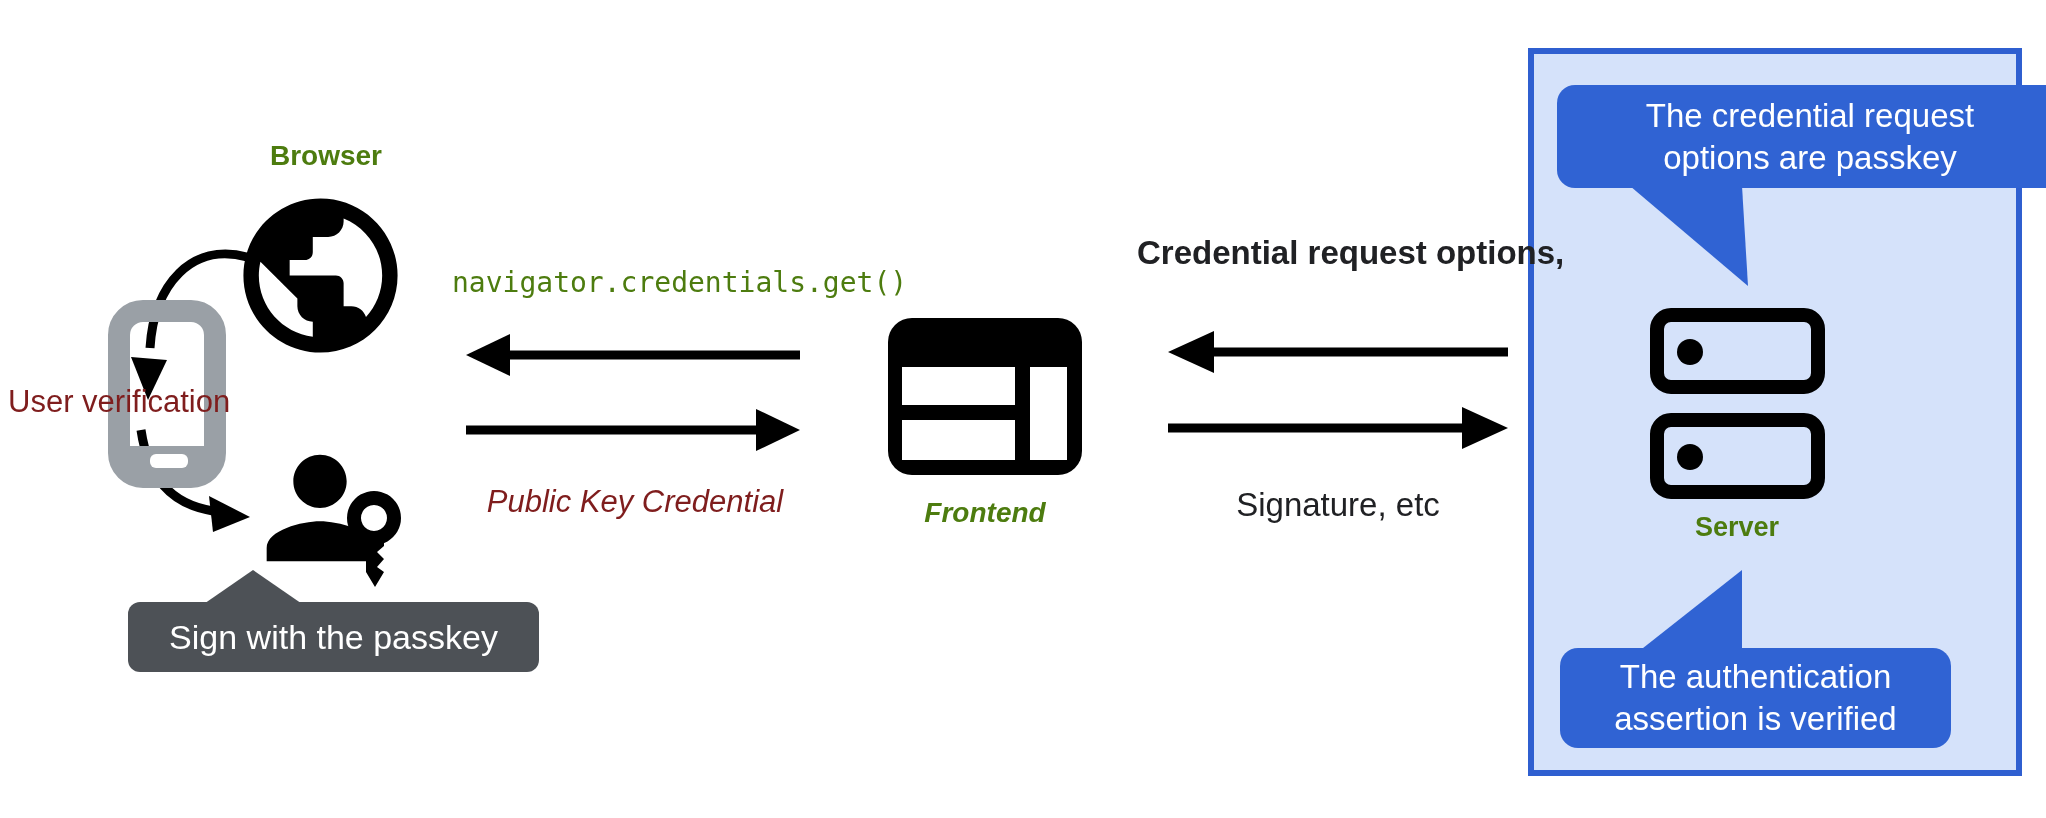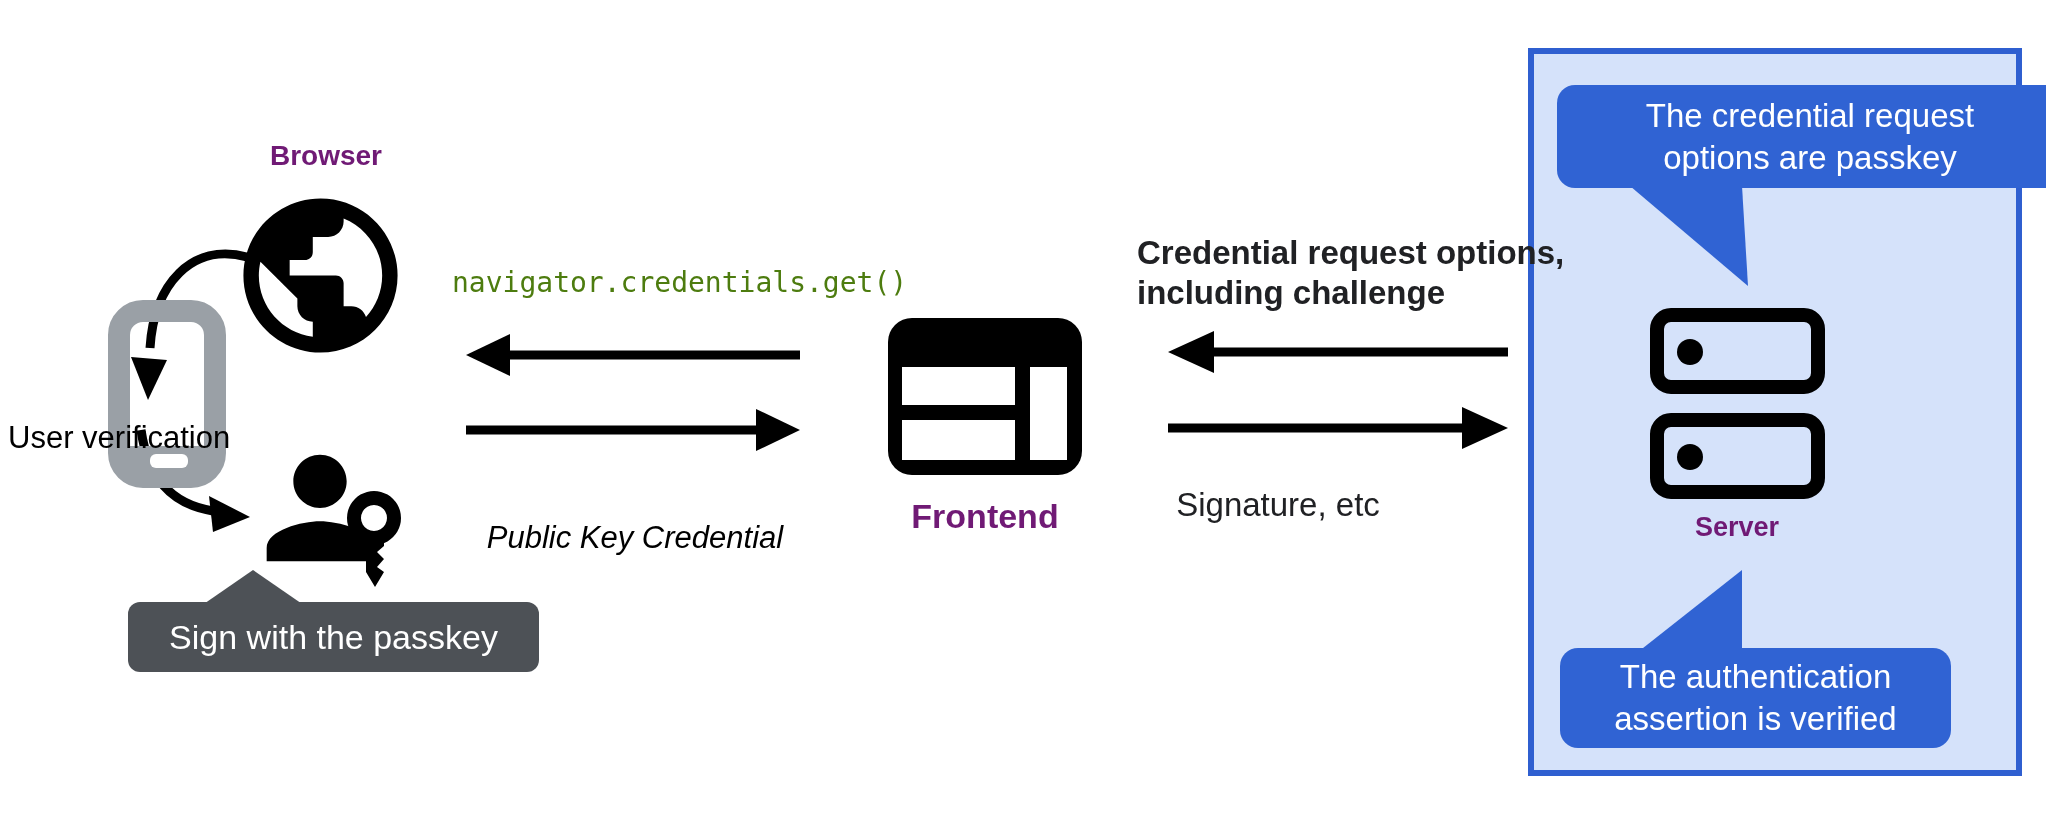--- a/index.html
+++ b/index.html
@@ -2,22 +2,22 @@
 <html><head>
 <meta charset="utf-8">
 <style>
   html,body{margin:0;padding:0;background:#fff;}
   #canvas{
     position:relative;width:2046px;height:818px;background:#ffffff;
     overflow:hidden;font-family:"Liberation Sans",sans-serif;color:#202124;
   }
   .abs{position:absolute;}
   .nowrap{white-space:nowrap;}
-  .lbl{font-size:31px;color:#000000;margin-top:36px;}
-  .lbl-bold{font-weight:bold;font-size:27px;color:#701a75;}
+  .lbl{font-size:31px;color:#7f1d1d;}
+  .lbl-bold{font-weight:bold;font-size:27px;color:#4d7c0f;}
   .center{text-align:center;}
   .mono{font-family:"DejaVu Sans Mono","Liberation Mono",monospace;font-size:28px;color:#4d7c0f;}
   
   .panel{
     left:1528px;top:48px;width:494px;height:728px;
     background:#D5E2FA;border:6px solid #2F5FD0;box-sizing:border-box;
   }
   
   .callout{
     background:#3063D3;border-radius:18px;color:#fff;
@@ -113,28 +113,27 @@
   <div class="abs lbl-bold center nowrap" style="left:226px;top:140px;width:200px;font-size:28px;">Browser</div>
 
   <div class="abs lbl nowrap" style="left:8px;top:384px;">User verification</div>
 
   <div class="abs tooltip nowrap">Sign with the passkey</div>
 
   <div class="abs mono nowrap" style="left:452px;top:266px;">navigator.credentials.get()</div>
 
   <div class="abs lbl center nowrap" style="left:460px;top:484px;width:350px;font-style:italic;">Public Key Credential</div>
 
-  <div class="abs lbl-bold center nowrap" style="left:885px;top:497px;width:200px;font-size:34px;">Frontend</div>
+  <div class="abs lbl-bold center nowrap" style="left:885px;top:497px;width:200px;font-size:28px;font-style:italic;">Frontend</div>
 
   <div class="abs" style="left:1137px;top:233px;font-size:33px;line-height:40px;color:#202124;font-weight:bold;">
     <div class="nowrap">Credential request options,</div>
-    <div class="nowrap">including challenge</div>
   </div>
 
-  <div class="abs center nowrap" style="left:1128px;top:486px;width:300px;font-size:33px;">Signature, etc</div>
+  <div class="abs center nowrap" style="left:1188px;top:486px;width:300px;font-size:33px;">Signature, etc</div>
 
   <div class="abs lbl-bold center nowrap" style="left:1637px;top:512px;width:200px;">Server</div>
 
   <div class="abs callout" style="left:1557px;top:85px;width:506px;height:103px;">
     <div class="nowrap">The credential request</div>
     <div class="nowrap">options are passkey</div>
   </div>
 
   <div class="abs callout" style="left:1560px;top:648px;width:391px;height:100px;">
     <div class="nowrap">The authentication</div>

